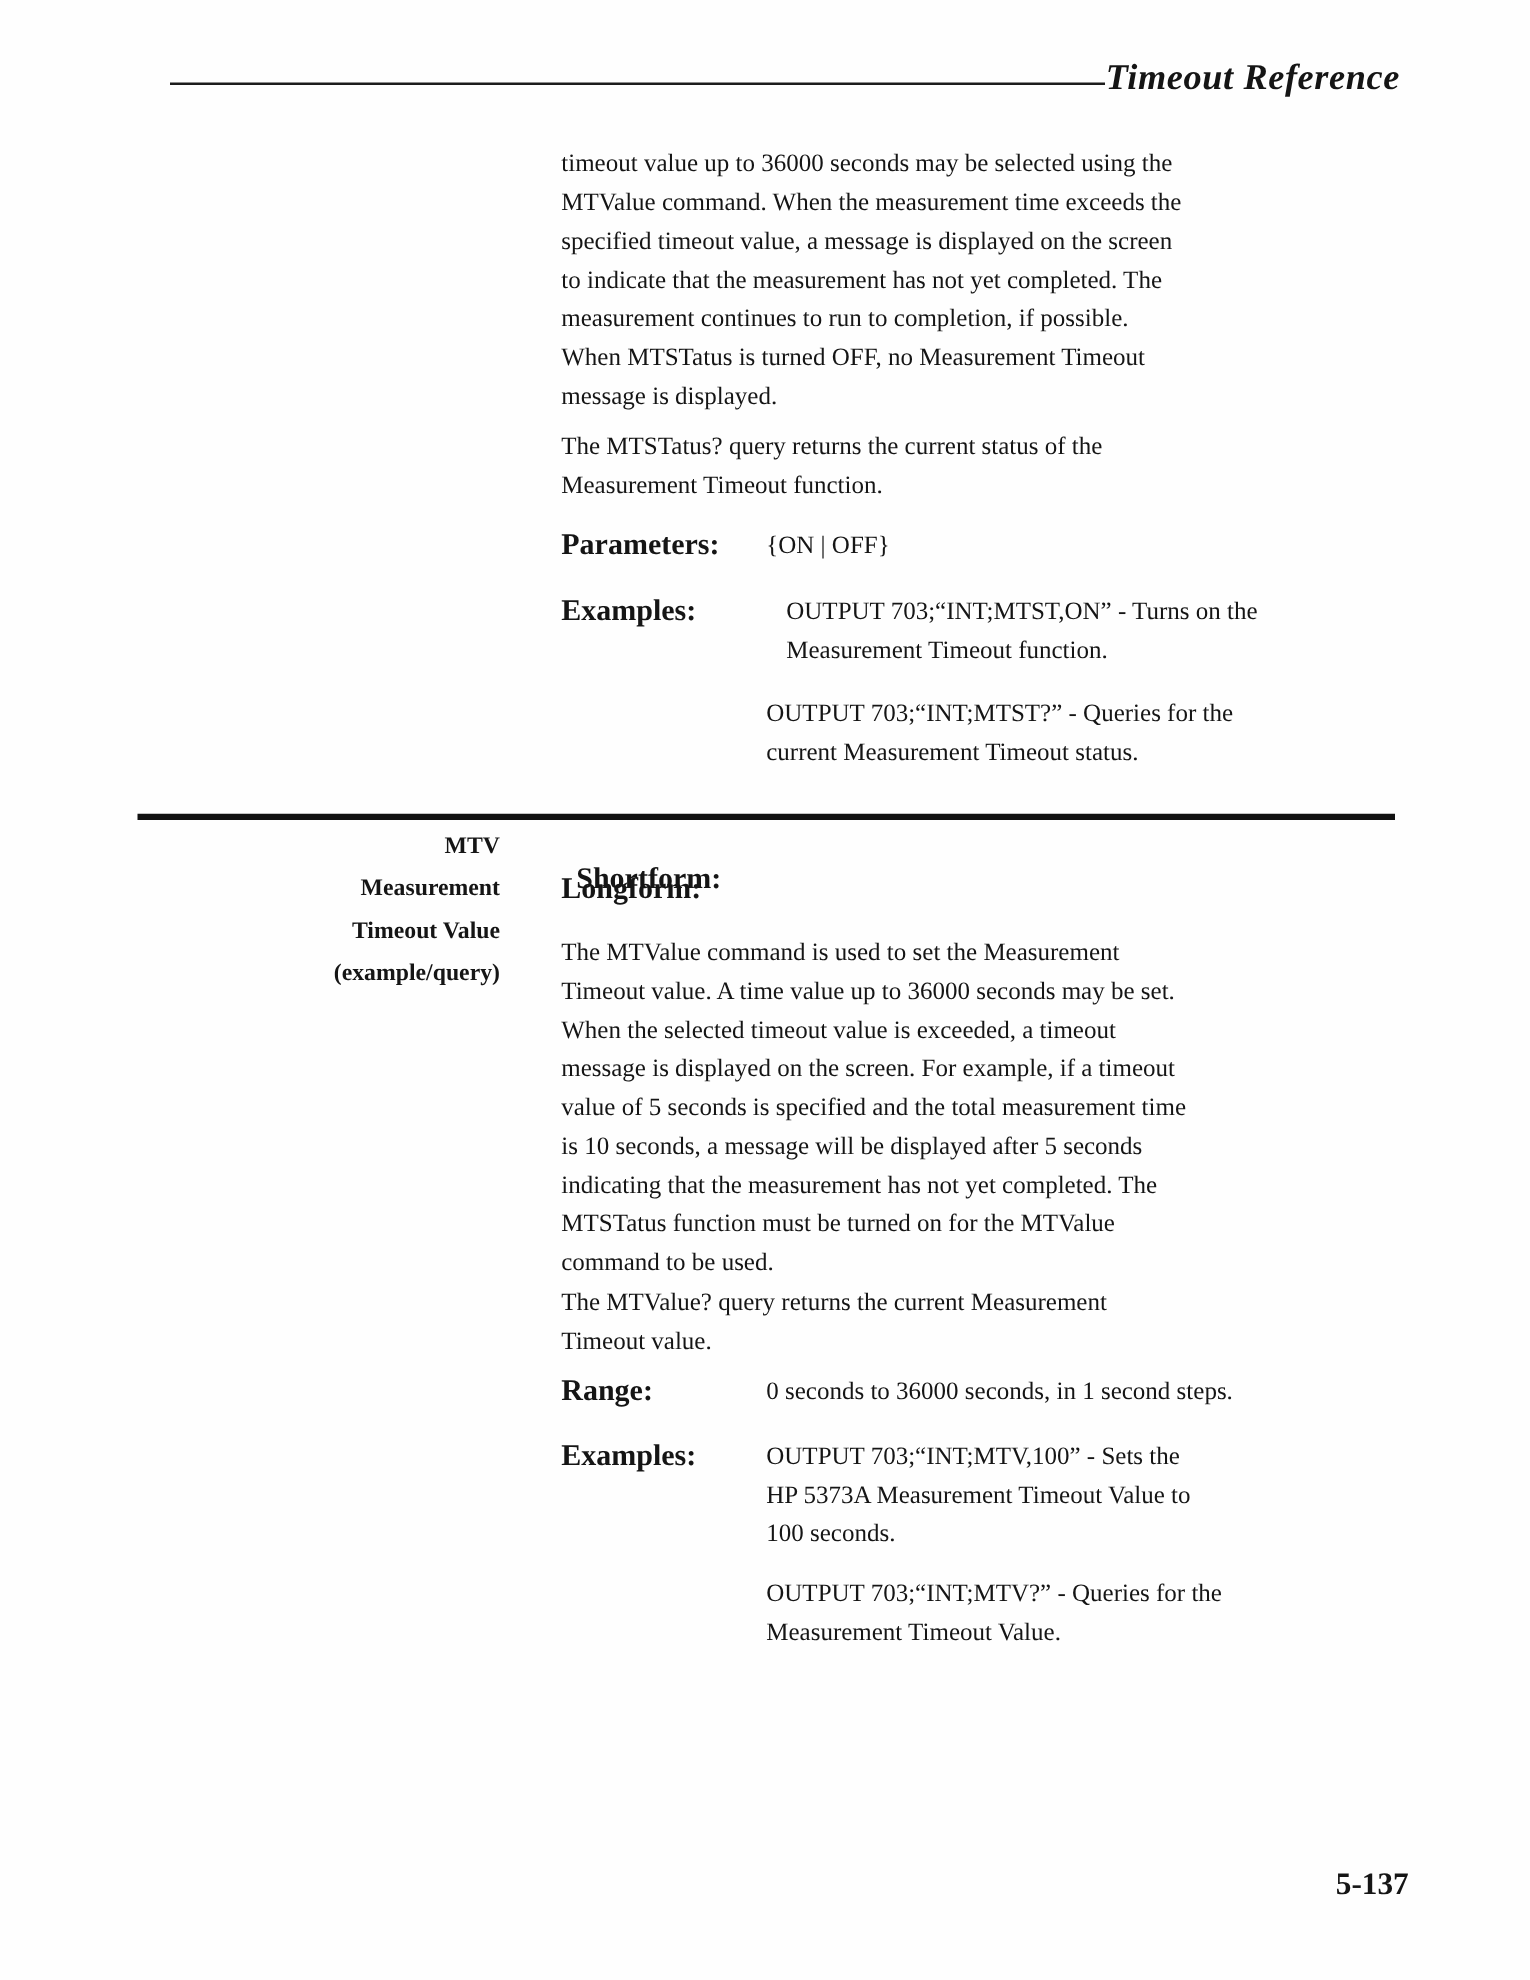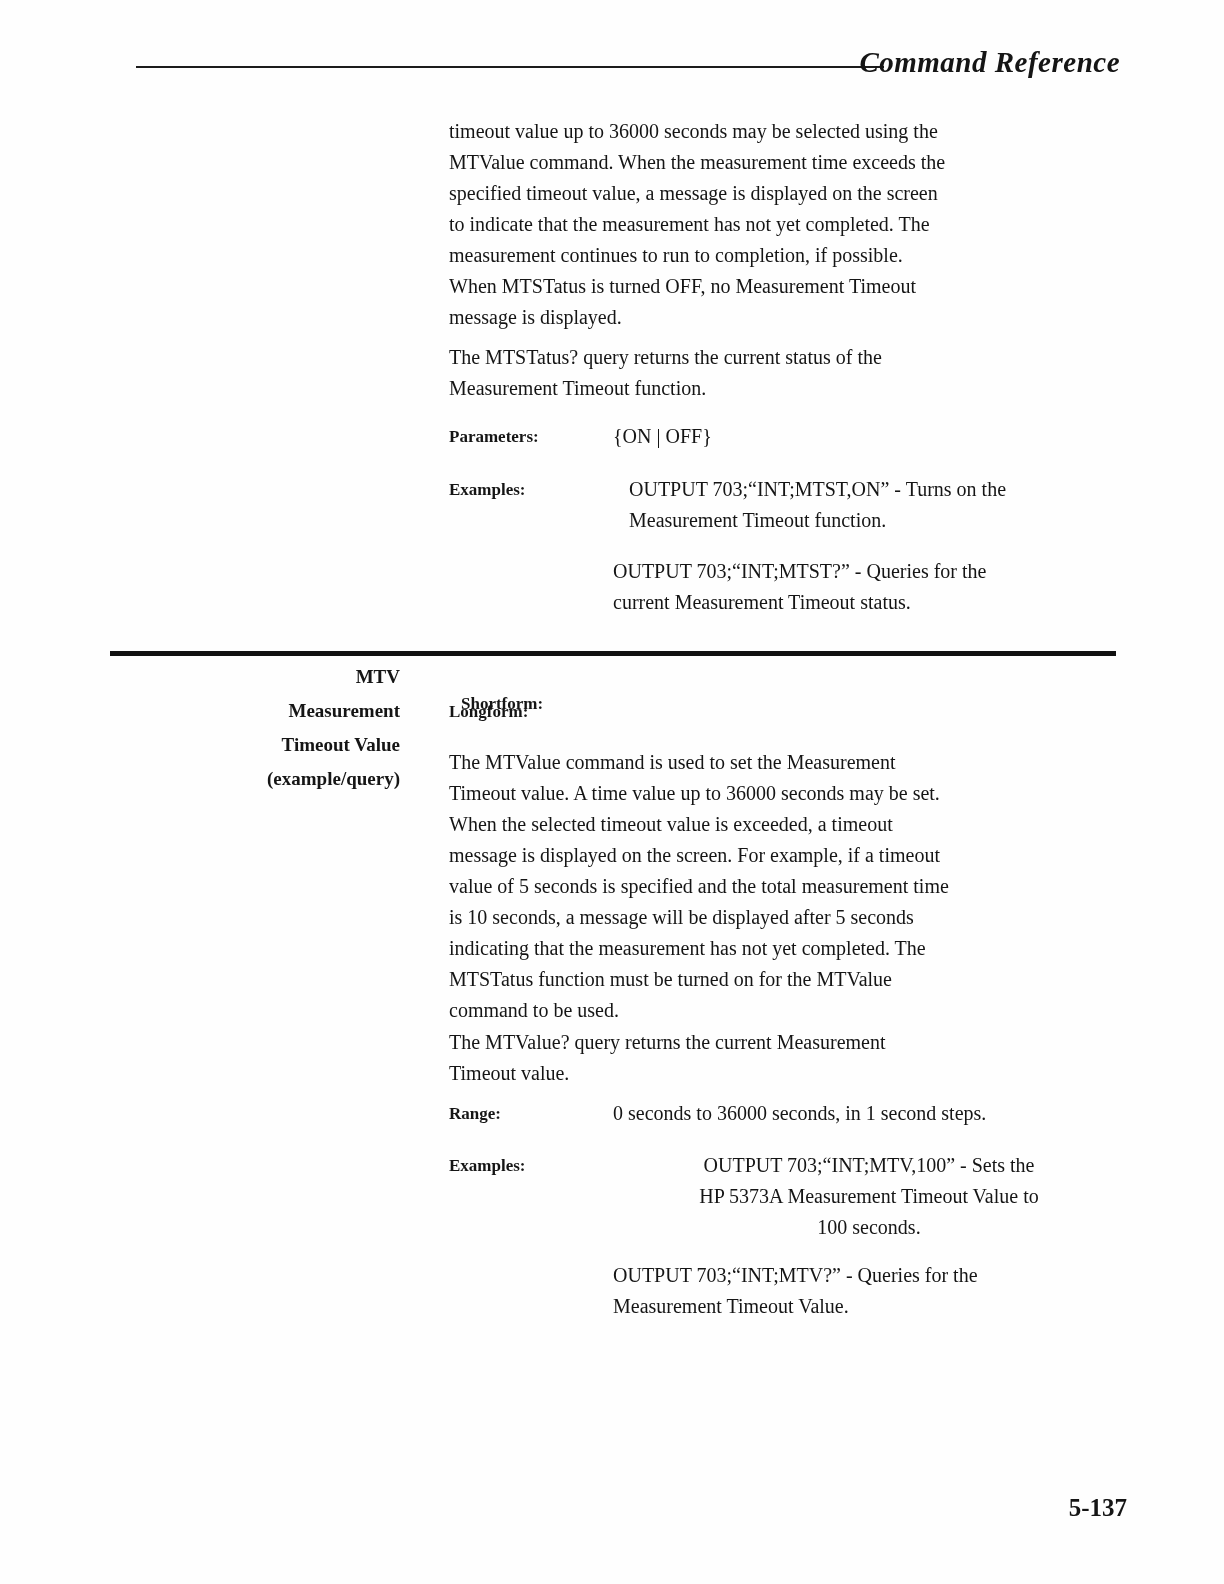--- a/index.html
+++ b/index.html
@@ -36,21 +36,21 @@
 
   
   .body-text {
     position: absolute;
     font-size: 20px;
     line-height: 31px;
     white-space: pre-line;
   }
   .label {
     position: absolute;
-    font-size: 17px;
+    font-size: 24px;
     line-height: 31px;
     font-weight: bold;
     text-align: right;
   }
 
   
   #mtst-para1 { left: 449px; top: 116px; width: 680px; }
   #mtst-para2 { left: 449px; top: 342px; width: 680px; }
   #mtst-parameters-label { left: 449px; top: 421px; }
   #mtst-parameters-value { left: 613px; top: 421px; width: 512px; }
@@ -81,41 +81,41 @@
   }
   #mtv-shortform-label { left: 449px; top: 688px; margin-left: 12px; }
   #mtv-shortform-value { left: 613px; top: 664px; width: 512px; }
   #mtv-longform-label  { left: 449px; top: 696px; }
   #mtv-longform-value  { left: 613px; top: 696px; width: 512px; }
   #mtv-para1 { left: 449px; top: 747px; width: 685px; }
   #mtv-para2 { left: 449px; top: 1027px; width: 680px; }
   #mtv-range-label    { left: 449px; top: 1098px; }
   #mtv-range-value    { left: 613px; top: 1098px; width: 520px; }
   #mtv-examples-label { left: 449px; top: 1150px; }
-  #mtv-example1       { left: 613px; top: 1150px; width: 512px; text-align: center; }
+  #mtv-example1       { left: 613px; top: 1150px; width: 512px; }
   #mtv-example2       { left: 613px; top: 1260px; width: 512px; }
 
   
   .page-number {
     position: absolute;
     left: 0;
     top: 1494px;
     width: 1127px;
     text-align: right;
     font-size: 25px;
     font-weight: bold;
   }
 </style>
 </head>
 <body>
 
 <div class="page">
 
   <div class="header-rule"></div>
-  <div class="header-title">Command Reference</div>
+  <div class="header-title">Timeout Reference</div>
 
   <div class="body-text" id="mtst-para1">timeout value up to 36000 seconds may be selected using the
 MTValue command. When the measurement time exceeds the
 specified timeout value, a message is displayed on the screen
 to indicate that the measurement has not yet completed. The
 measurement continues to run to completion, if possible.
 When MTSTatus is turned OFF, no Measurement Timeout
 message is displayed.</div>
   <div class="body-text" id="mtst-para2">The MTSTatus? query returns the current status of the
 Measurement Timeout function.</div>

